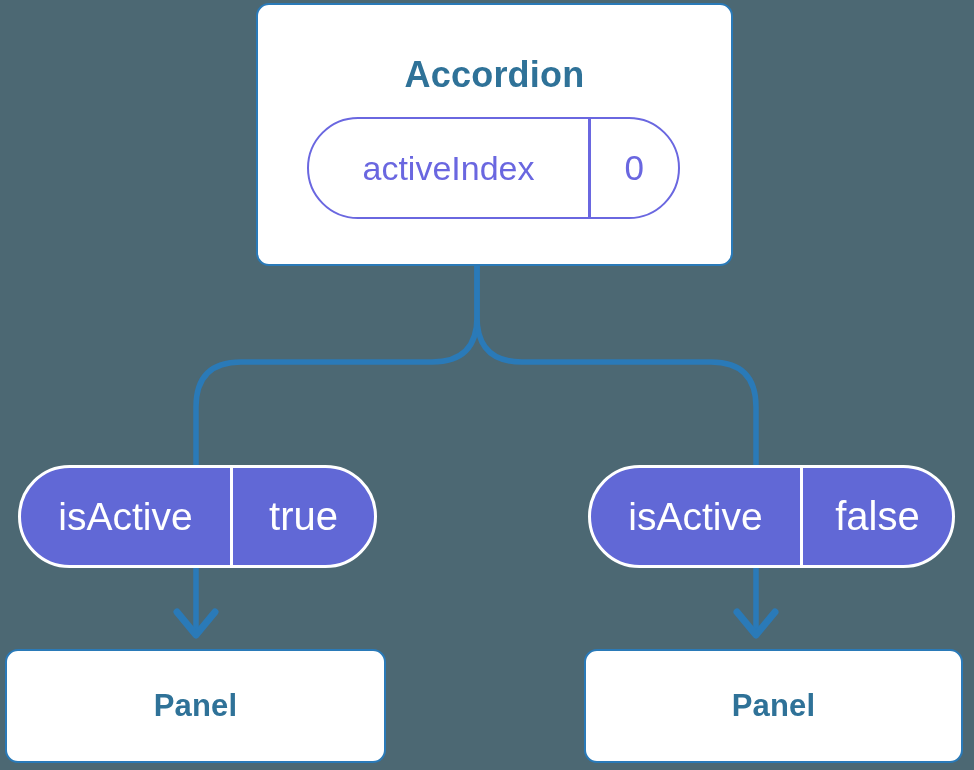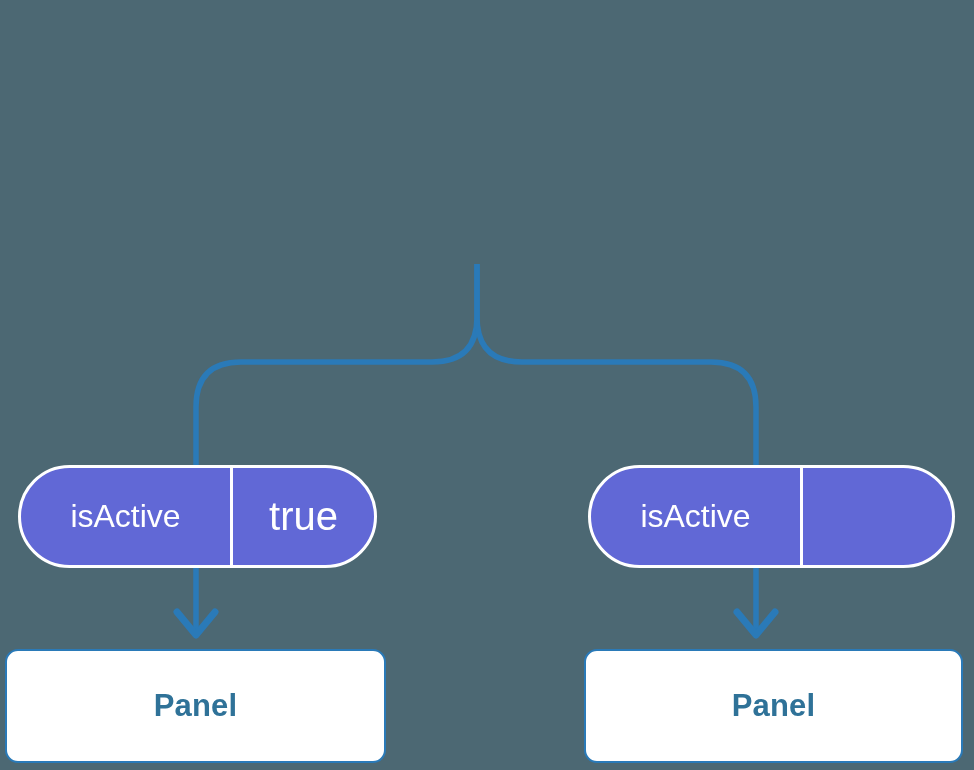--- a/index.html
+++ b/index.html
@@ -95,21 +95,21 @@
     align-items: stretch;
     overflow: hidden;
     z-index: 2;
   }
   #isactive-pill-left  { left: 18px;  top: 465px; width: 359px; }
   #isactive-pill-right { left: 588px; top: 465px; width: 367px; }
   .prop-pill .seg-name {
     width: 209px;
     display: flex; align-items: center; justify-content: center;
     color: var(--pill-text-on-purple, #FFFFFF);
-    font-size: 32px;
+    font-size: 39px;
   }
   .prop-pill .seg-divider { width: 3px; background: #FFFFFF; }
   .prop-pill .seg-value {
     flex: 1;
     display: flex; align-items: center; justify-content: center;
     color: var(--pill-text-on-purple, #FFFFFF);
     font-size: 40px;
   }
   .panel-node {
     display: flex; align-items: center; justify-content: center;
@@ -130,30 +130,39 @@
 
   <svg class="connectors" viewBox="0 0 974 770" xmlns="http://www.w3.org/2000/svg">
     <path class="branch" d="M477 264 L477 317 Q477 362 432 362 L241 362 Q196 362 196 407 L196 470"></path>
     <path class="branch" d="M477 264 L477 317 Q477 362 522 362 L711 362 Q756 362 756 407 L756 470"></path>
     <path class="arrow-line" d="M196 566 L196 630"></path>
     <path class="arrow-head" d="M177 612 L196 635 L215 612"></path>
     <path class="arrow-line" d="M756 566 L756 630"></path>
     <path class="arrow-head" d="M737 612 L756 635 L775 612"></path>
   </svg>
 
+  <div class="node" id="accordion-node">
+    <div class="node-title" id="accordion-title">Accordion</div>
+    <div class="state-pill">
+      <div class="seg-name">activeIndex</div>
+      <div class="seg-divider"></div>
+      <div class="seg-value">0</div>
+    </div>
+  </div>
 
   <div class="prop-pill" id="isactive-pill-left">
     <div class="seg-name">isActive</div>
     <div class="seg-divider"></div>
     <div class="seg-value">true</div>
   </div>
 
   <div class="prop-pill" id="isactive-pill-right">
     <div class="seg-name">isActive</div>
     <div class="seg-divider"></div>
+    <div class="seg-value">false</div>
   </div>
 
   <div class="node panel-node" id="panel-node-left">
     <div class="panel-title">Panel</div>
   </div>
 
   <div class="node panel-node" id="panel-node-right">
     <div class="panel-title">Panel</div>
   </div>
 

